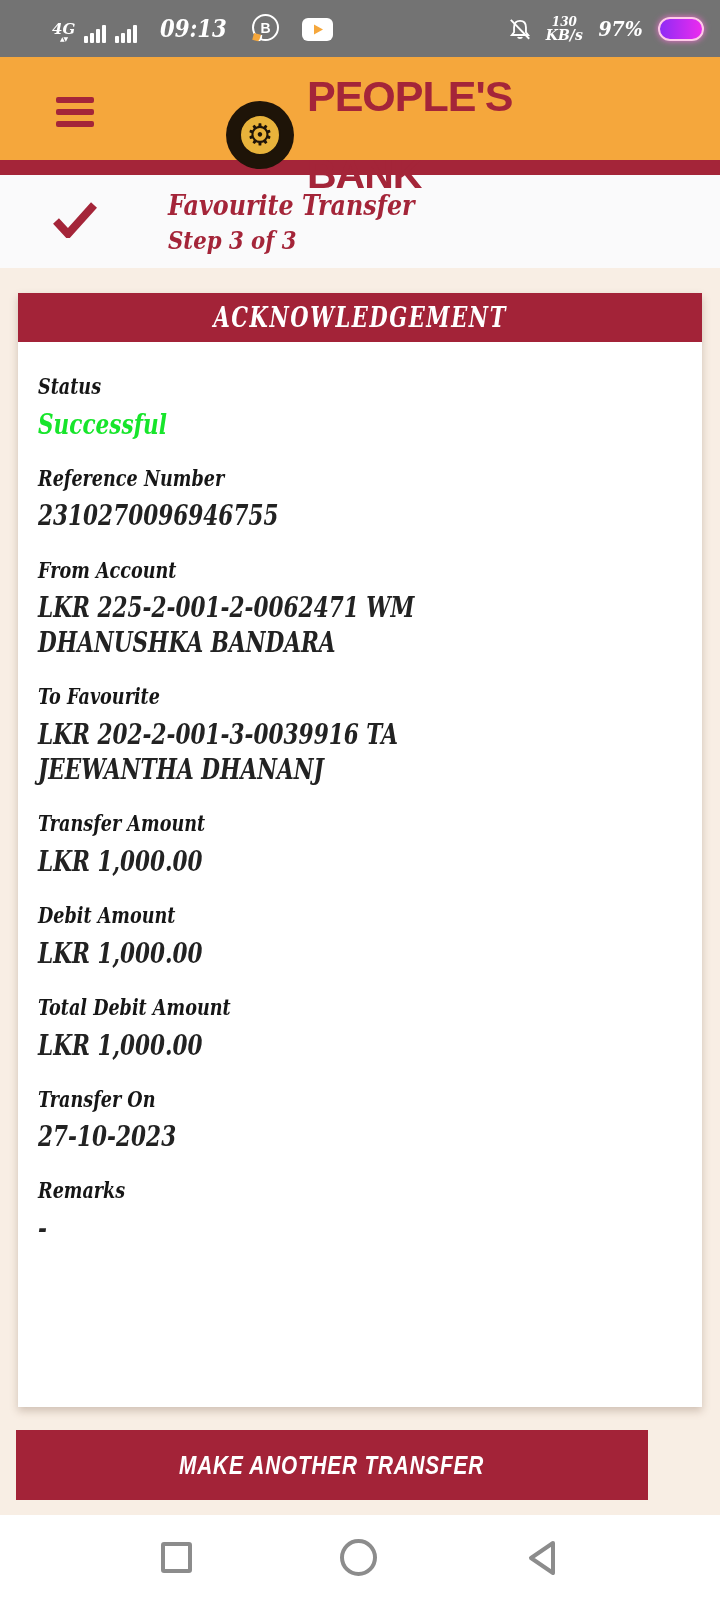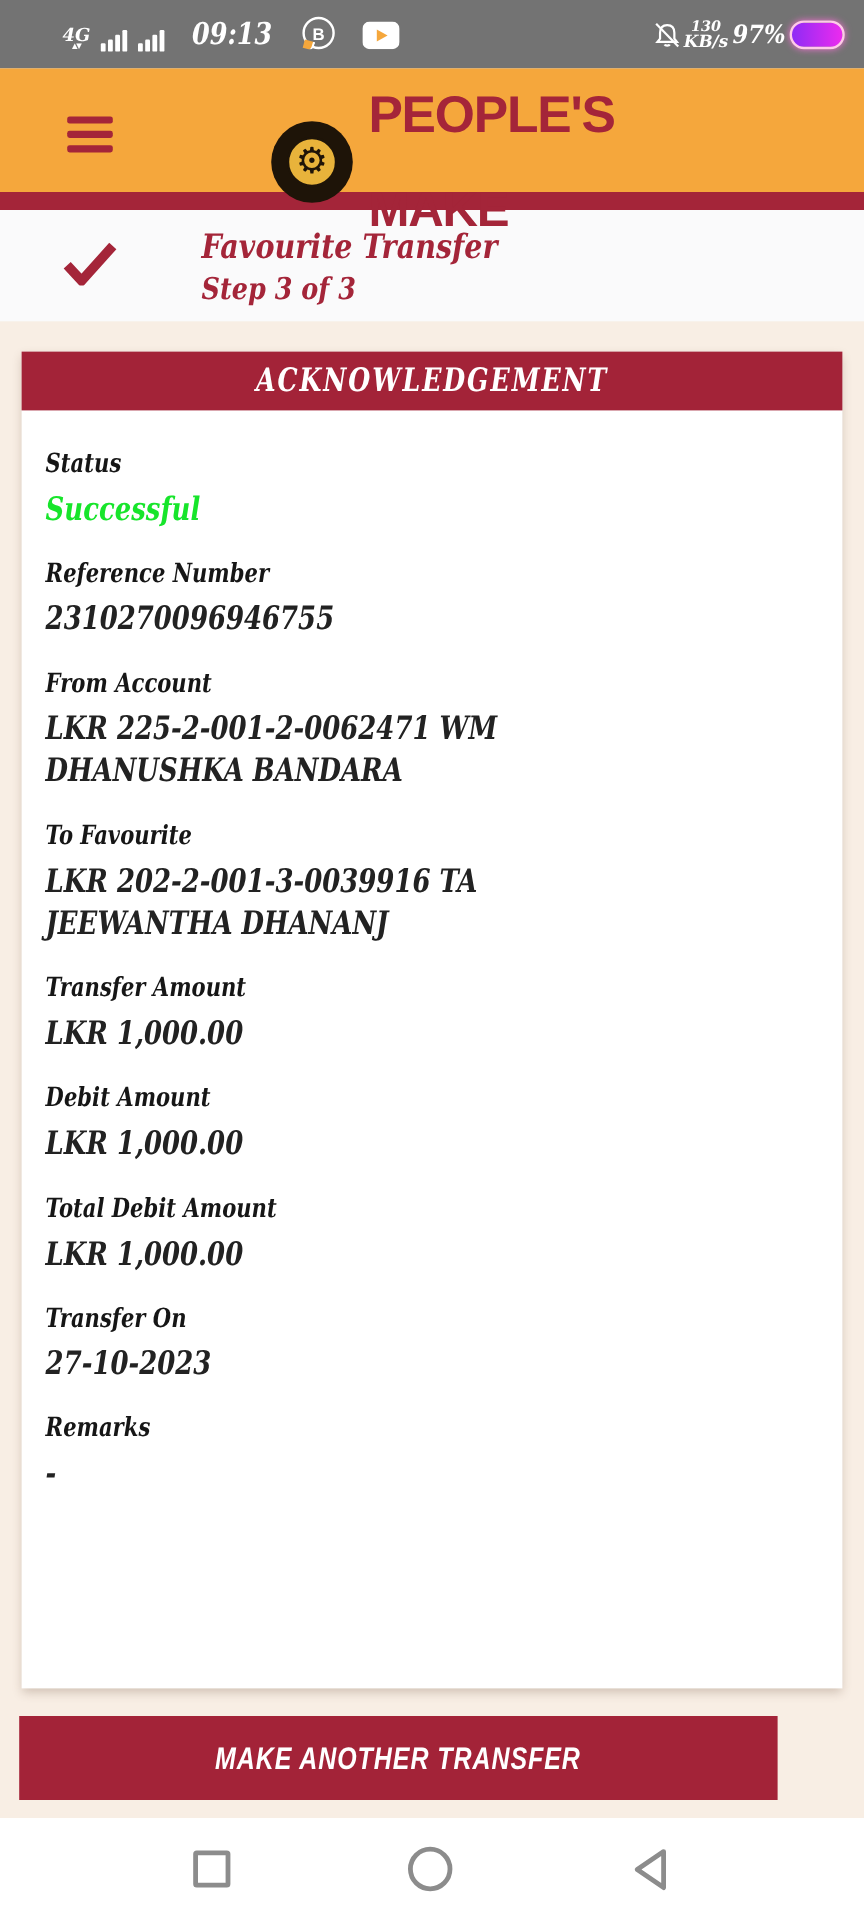--- a/index.html
+++ b/index.html
@@ -14,21 +14,21 @@
   .net-label { font-size:15px; font-weight:bold; font-style:italic; letter-spacing:0; }
   .net-arrows { font-size:6px; line-height:4px; letter-spacing:-1px; }
   .bars { display:flex; align-items:flex-end; gap:2px; height:18px; }
   .bars i { display:block; width:4px; background:#fff; border-radius:1px; }
   .bars i:nth-child(1){height:7px;} .bars i:nth-child(2){height:10px;}
   .bars i:nth-child(3){height:14px;} .bars i:nth-child(4){height:18px;}
   .sb-time { font-size:25px; font-weight:bold; font-style:italic; margin:0 10px 0 8px; transform:scaleX(.85); }
   .chat-badge { width:27px; height:27px; border:2px solid #fff; border-radius:50%; display:flex; align-items:center; justify-content:center; font-size:14px; font-weight:bold; font-family:"Liberation Sans",sans-serif; position:relative; margin-bottom:2px;}
   .chat-badge:after{ content:""; position:absolute; left:-1px; bottom:-2px; width:7px; height:7px; background:#F5A73C; border-right:2px solid #fff; transform:rotate(15deg); border-radius:0 0 4px 0;}
   .yt-icon { margin-left:14px; margin-bottom:2px; }
-  .sb-right { margin-left:auto; display:flex; align-items:center; gap:1px; }
+  .sb-right { margin-left:auto; display:flex; align-items:center; gap:13px; }
   .speed { display:flex; flex-direction:column; align-items:center; line-height:1; font-style:italic; font-weight:bold; }
   .speed .v { font-size:12px; } .speed .u { font-size:14px; }
   .batt-pct { font-size:21px; font-weight:bold; font-style:italic; transform:scaleX(.9); }
   .battery { width:46px; height:24px; border-radius:12px; background:linear-gradient(90deg,#8F2BF5,#EC2BEE); border:2px solid #FFC9E8; box-shadow:0 0 6px rgba(255,110,220,.9); }
 
   
   .app-header { height:103px; background:#F5A73C; position:relative; flex:0 0 auto; }
   .hamburger { position:absolute; left:56px; top:40px; width:38px; display:flex; flex-direction:column; gap:6px; cursor:pointer; }
   .hamburger i { display:block; height:6px; background:#A42539; border-radius:2px; }
   .logo-group { position:absolute; left:226px; top:22px; display:flex; align-items:center; gap:13px; }
@@ -117,21 +117,21 @@
         <i></i>
         <i></i>
         <i></i>
       </div>
     <div class="logo-group">
       <div class="emblem">
         <span class="inner">⚙</span>
       </div>
       <div class="brand">
         <span class="b1">PEOPLE'S</span>
-        <span class="b2">MAKE</span>
+        <span class="b2">BANK</span>
       </div>
     </div>
   </div>
 
   <div class="red-strip"></div>
 
   <div class="step-bar">
     <div class="check-wrap">
       <svg width="46" height="36" viewBox="0 0 46 36" fill="none" stroke="#A42539" stroke-width="8">
         <polyline points="4,19 16,32 42,3"></polyline>

